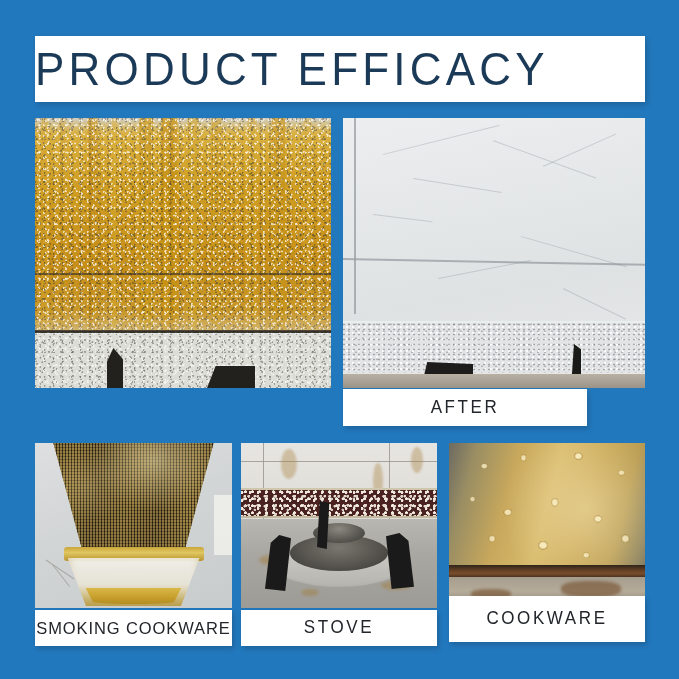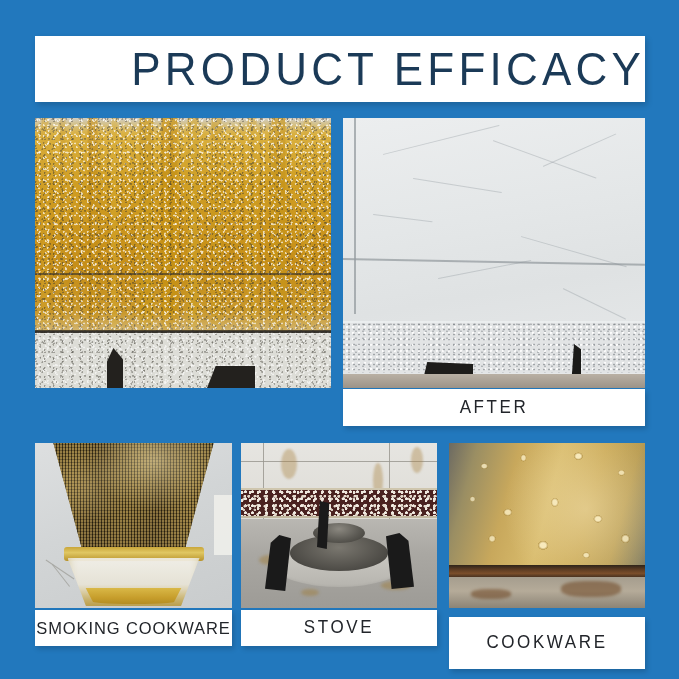--- a/index.html
+++ b/index.html
@@ -23,21 +23,21 @@
   .title-banner {
     position: absolute;
     left: 35px;
     top: 36px;
     width: 610px;
     height: 66px;
     background: #ffffff;
     box-shadow: 2px 3px 6px rgba(0,0,0,0.18);
     display: flex;
     align-items: center;
-    justify-content: flex-end;
+    justify-content: flex-start;
   }
   .title-text {
     color: #1b3a57;
     font-size: 44px;
     letter-spacing: 4.2px;
     font-weight: 400;
     line-height: 1;
     white-space: nowrap;
     font-family: "Liberation Sans", sans-serif;
     transform: scaleY(1.06);
@@ -75,29 +75,29 @@
   }
   .caption-text.tight {
     font-size: 16.5px;
     letter-spacing: 0.9px;
   }
 
   
   #panel-before  { left: 35px;  top: 118px; width: 296px; height: 270px; }
   #panel-after   { left: 343px; top: 118px; width: 302px; height: 270px; }
   #cap-before    { left: 35px;  top: 389px; width: 296px; height: 37px; }
-  #cap-after     { left: 343px; top: 389px; width: 302px; height: 37px; }
+  #cap-after     { left: 343px; top: 389px; width: 244px; height: 37px; }
 
   
   #panel-hood    { left: 35px;  top: 443px; width: 197px; height: 165px; }
   #panel-stove   { left: 241px; top: 443px; width: 196px; height: 165px; }
   #panel-cook    { left: 449px; top: 443px; width: 196px; height: 165px; }
   #cap-hood      { left: 35px;  top: 610px; width: 197px; height: 36px; }
   #cap-stove     { left: 241px; top: 610px; width: 196px; height: 36px; }
-  #cap-cook      { left: 449px; top: 617px; width: 196px; height: 52px; }
+  #cap-cook      { left: 449px; top: 596px; width: 196px; height: 46px; }
 
   
   .tile-dirty {
     width: 100%; height: 100%;
     background-color: #c9c7be;
     background-image:
       
       linear-gradient(180deg, rgba(214,164,30,0.00) 0%, rgba(214,164,30,0.85) 6%, rgba(197,140,20,0.92) 55%, rgba(201,150,30,0.55) 86%, rgba(190,140,30,0.25) 100%),
       linear-gradient(180deg, rgba(222,180,55,0.00) 0%, rgba(222,180,55,0.6) 8%, rgba(205,155,35,0.75) 60%, rgba(205,155,35,0.3) 100%),
       radial-gradient(ellipse 4px 3px at 20% 12%, #2c2a22 55%, transparent 58%),

